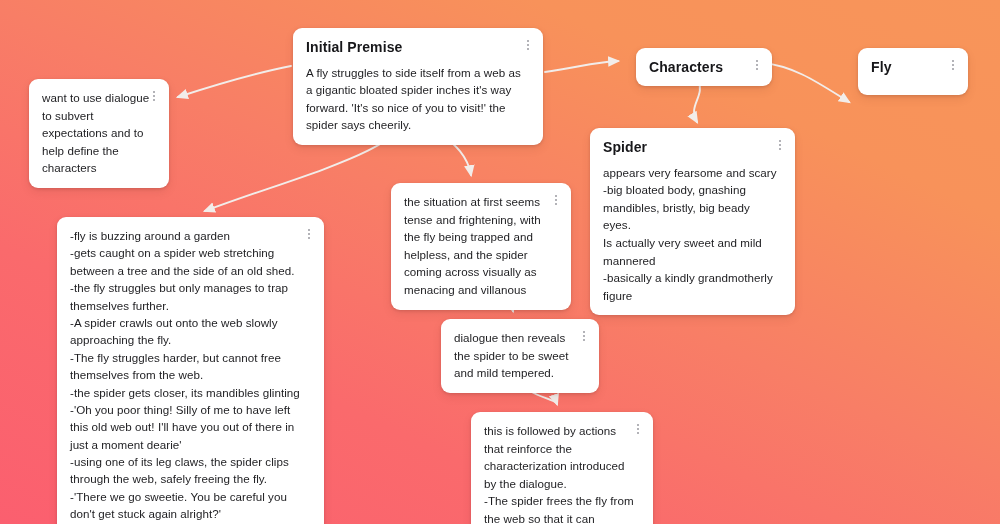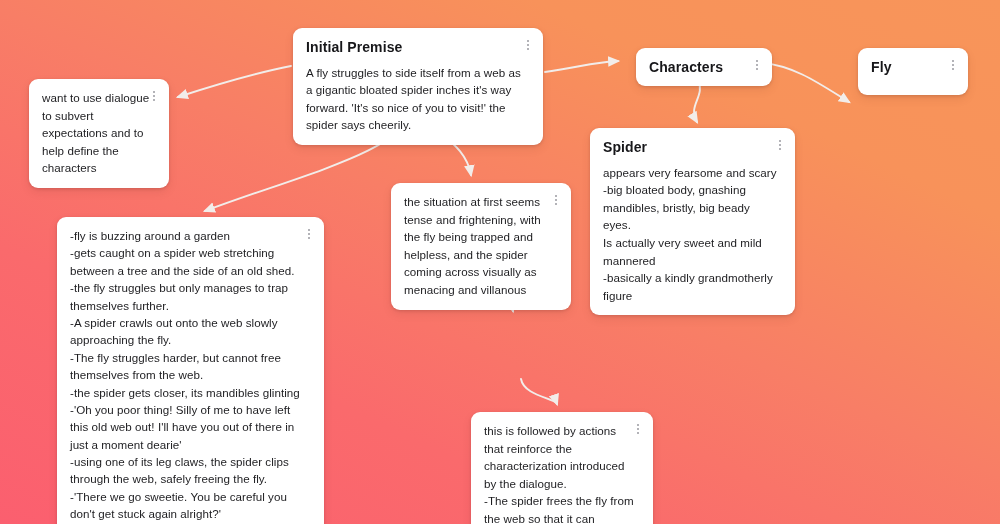--- a/index.html
+++ b/index.html
@@ -179,20 +179,28 @@
 -the fly struggles but only manages to trap themselves further.
 -A spider crawls out onto the web slowly approaching the fly.
 -The fly struggles harder, but cannot free themselves from the web.
 -the spider gets closer, its mandibles glinting
 -'Oh you poor thing! Silly of me to have left this old web out! I'll have you out of there in just a moment dearie'
 -using one of its leg claws, the spider clips through the web, safely freeing the fly.
 -'There we go sweetie. You be careful you don't get stuck again alright?'
 -The fly nods, squeaks out a 'thank you!' and buzzes away</div>
   </div>
 
+  <div class="card" id="card-dialogue-reveal">
+    <div class="menu-dots">
+        <i></i>
+        <i></i>
+        <i></i>
+      </div>
+    <div class="card-body">dialogue then reveals the spider to be sweet and mild tempered.</div>
+  </div>
 
   <div class="card" id="card-actions">
     <div class="menu-dots">
         <i></i>
         <i></i>
         <i></i>
       </div>
     <div class="card-body">this is followed by actions that reinforce the characterization introduced by the dialogue.
 -The spider frees the fly from the web so that it can continue on its way.</div>
   </div>

